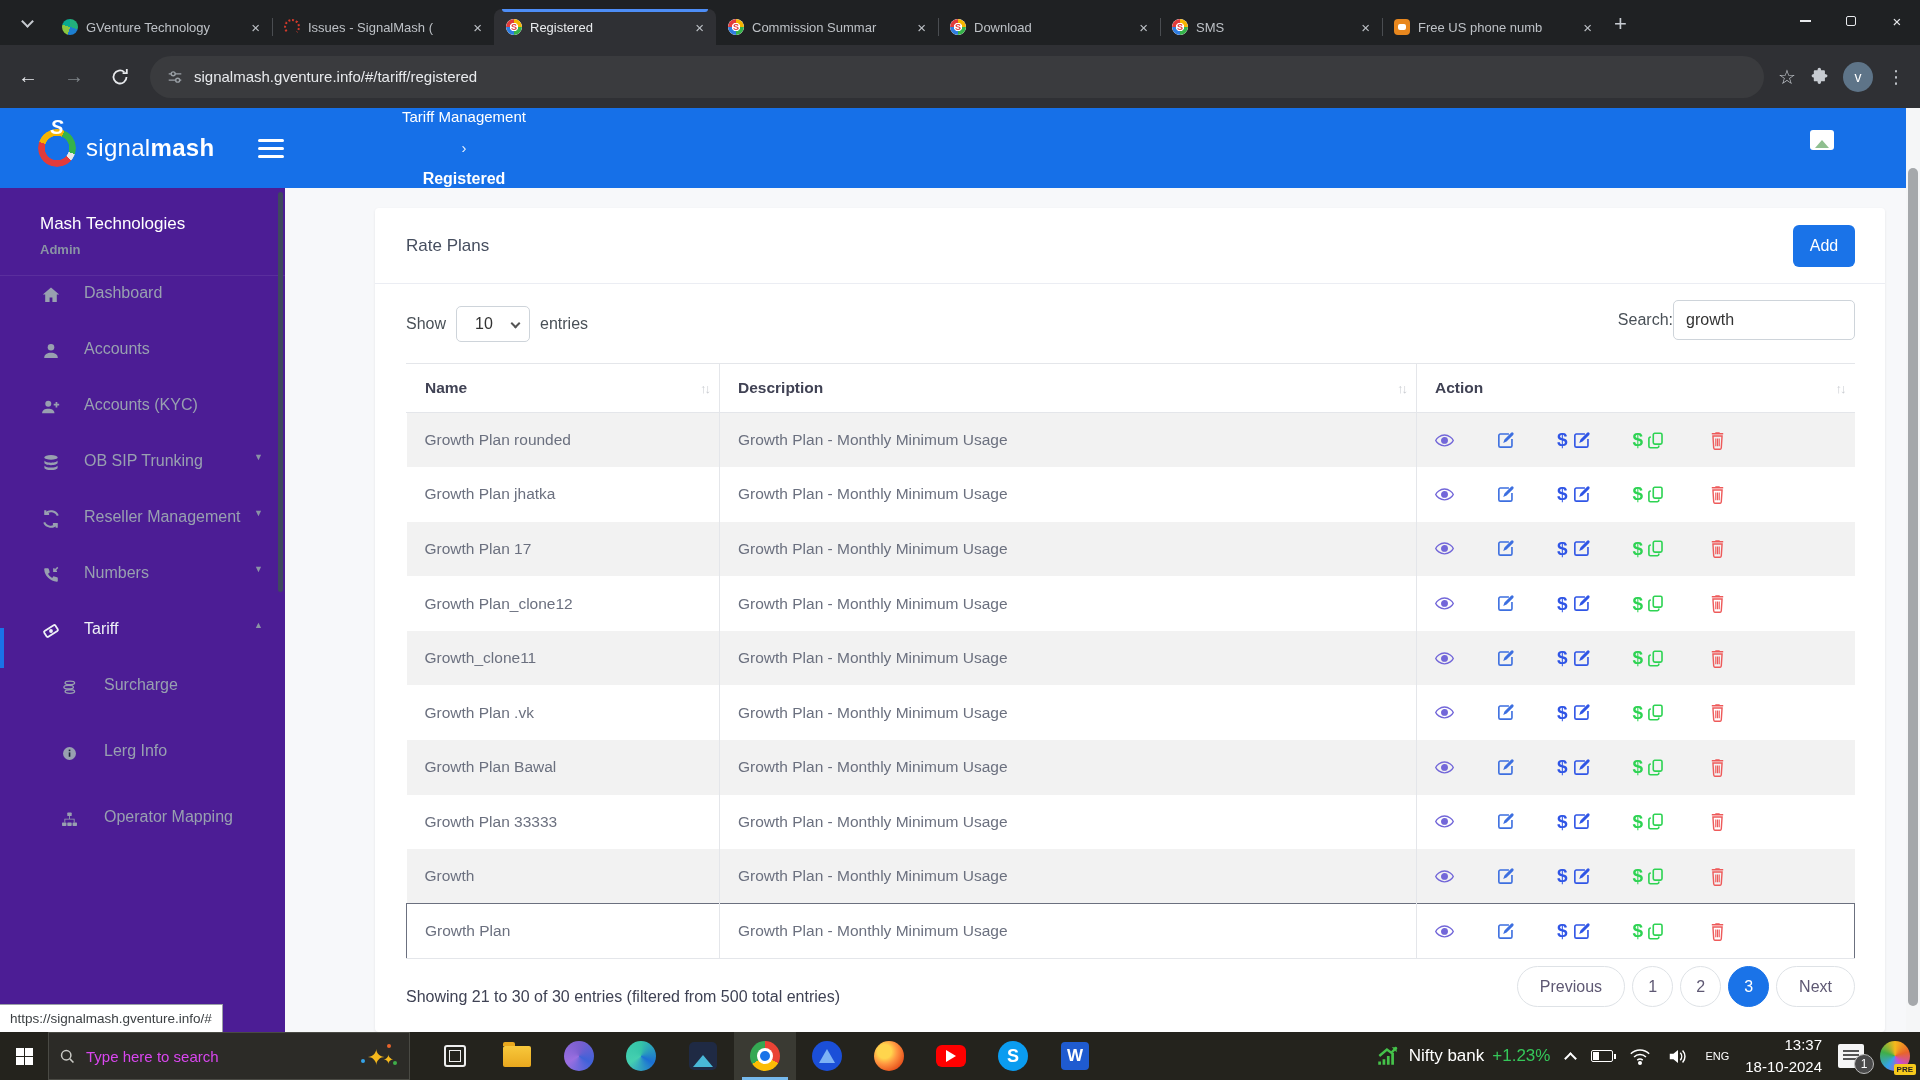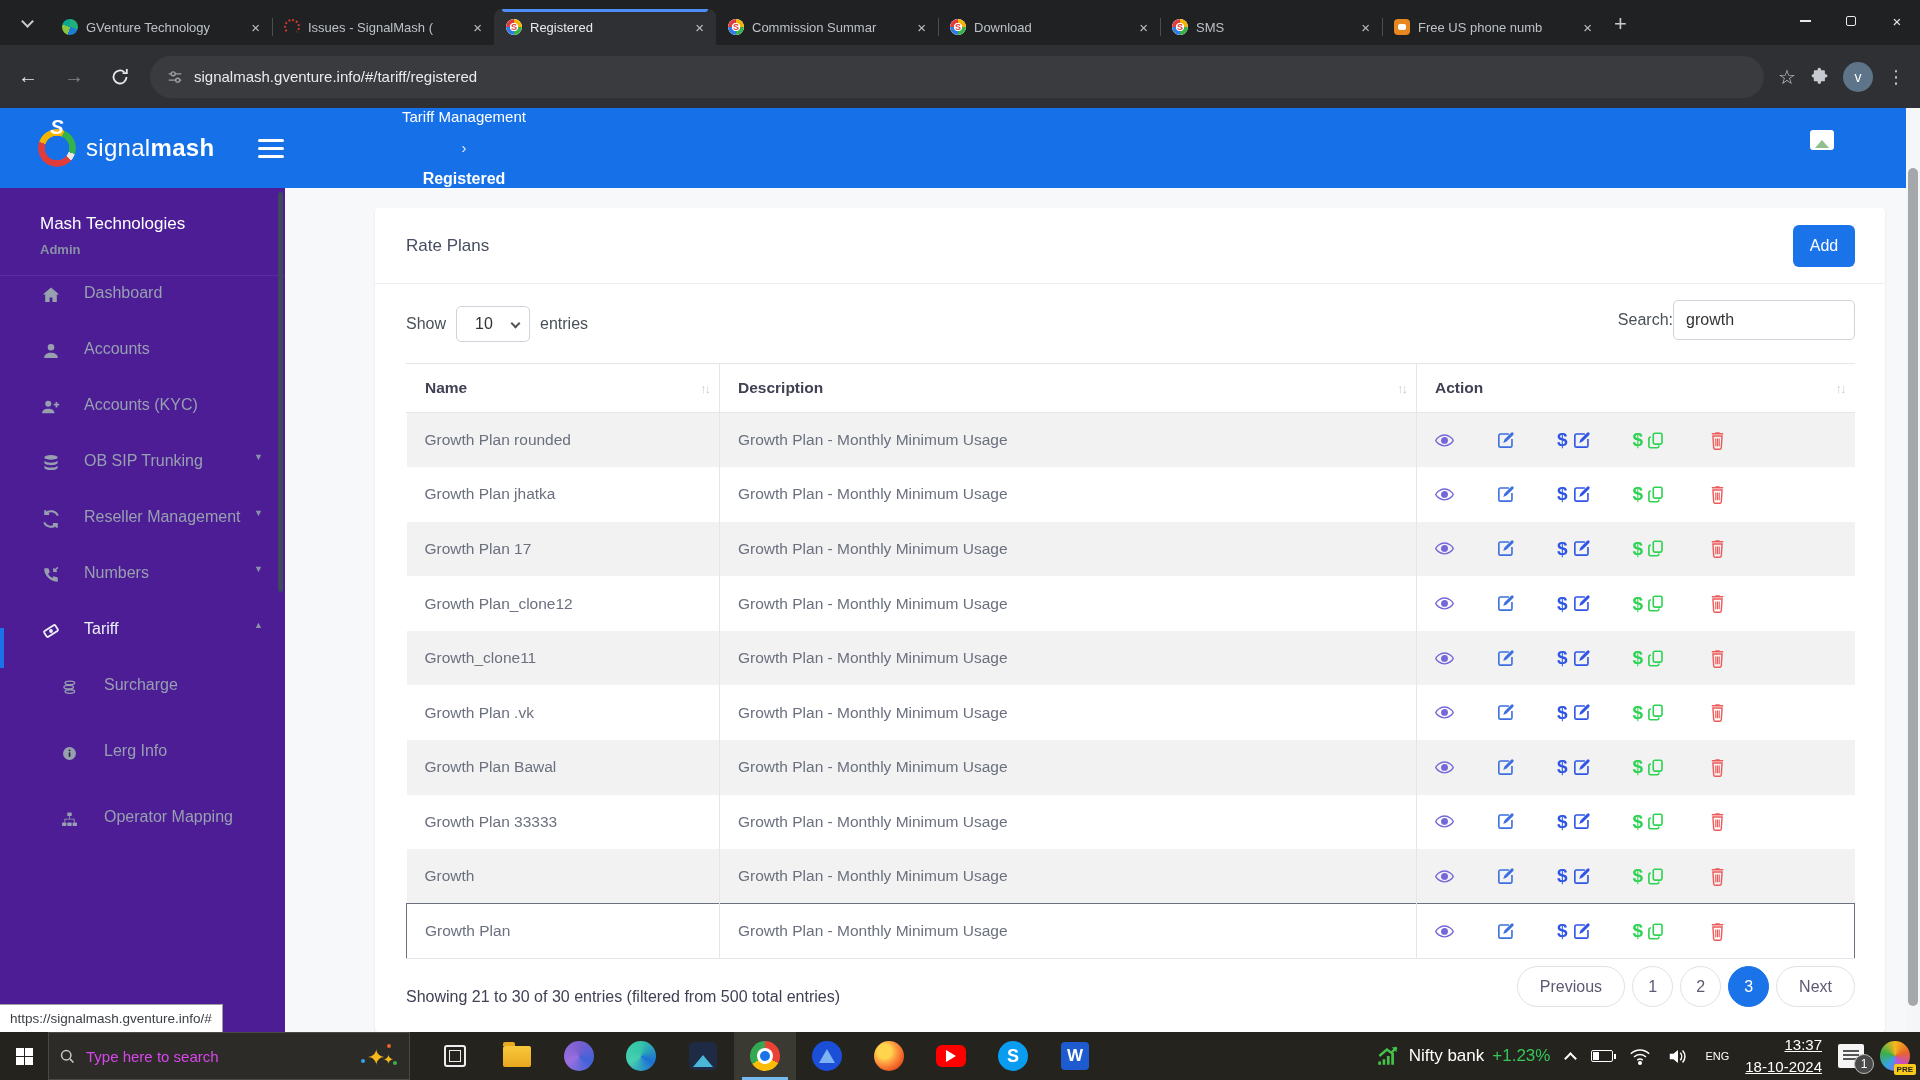--- a/index.html
+++ b/index.html
@@ -199,21 +199,21 @@
 
   .tb-right { margin-left:auto; display:flex; align-items:center; gap:16px; padding-right:10px; color:#fff; }
   .ticker { display:flex; align-items:center; gap:8px; }
   .ticker-label { font-size:17px; color:#fff; }
   .ticker-change { font-size:17px; color:#35c759; }
   .tray-chev { width:9px; height:9px; border-right:2px solid #fff; border-bottom:2px solid #fff; transform:rotate(-135deg); margin-top:4px; }
   .battery { width:22px; height:12px; border:1.5px solid #fff; border-radius:2px; position:relative; }
   .battery::before { content:""; position:absolute; right:-4px; top:2.5px; width:2px; height:5px; background:#fff; }
   .battery::after { content:""; position:absolute; left:1px; top:1px; bottom:1px; width:6px; background:#fff; }
   .tb-lang { font-size:11px; }
-  .tb-clock { text-align:right; font-size:15px; line-height:1.45;text-decoration:underline; }
+  .tb-clock { text-align:right; font-size:15px; line-height:1.45; }
   .tb-notif { position:relative; width:26px; height:24px; background:#f5f5f5; border-radius:2px; padding:4px 4px; }
   .tb-notif span.line { display:block; height:2px; background:#555; margin:2px 1px; }
   .notif-badge { position:absolute; right:-10px; bottom:-6px; width:20px; height:20px; border-radius:50%;
                  background:#4a4a4a; border:1.5px solid #bbb; color:#fff; font-size:12px; display:flex;
                  align-items:center; justify-content:center; }
   .copilot { position:relative; width:30px; height:30px; border-radius:50%;
              background:conic-gradient(#f6b91c, #e8642c, #c94bd4, #35a3e8, #3fae49, #f6b91c); }
   .copilot-badge { position:absolute; right:-6px; bottom:-4px; background:#f6c91c; color:#222; font-size:8px;
                    font-weight:bold; padding:1px 3px; border-radius:2px; }
 </style>

